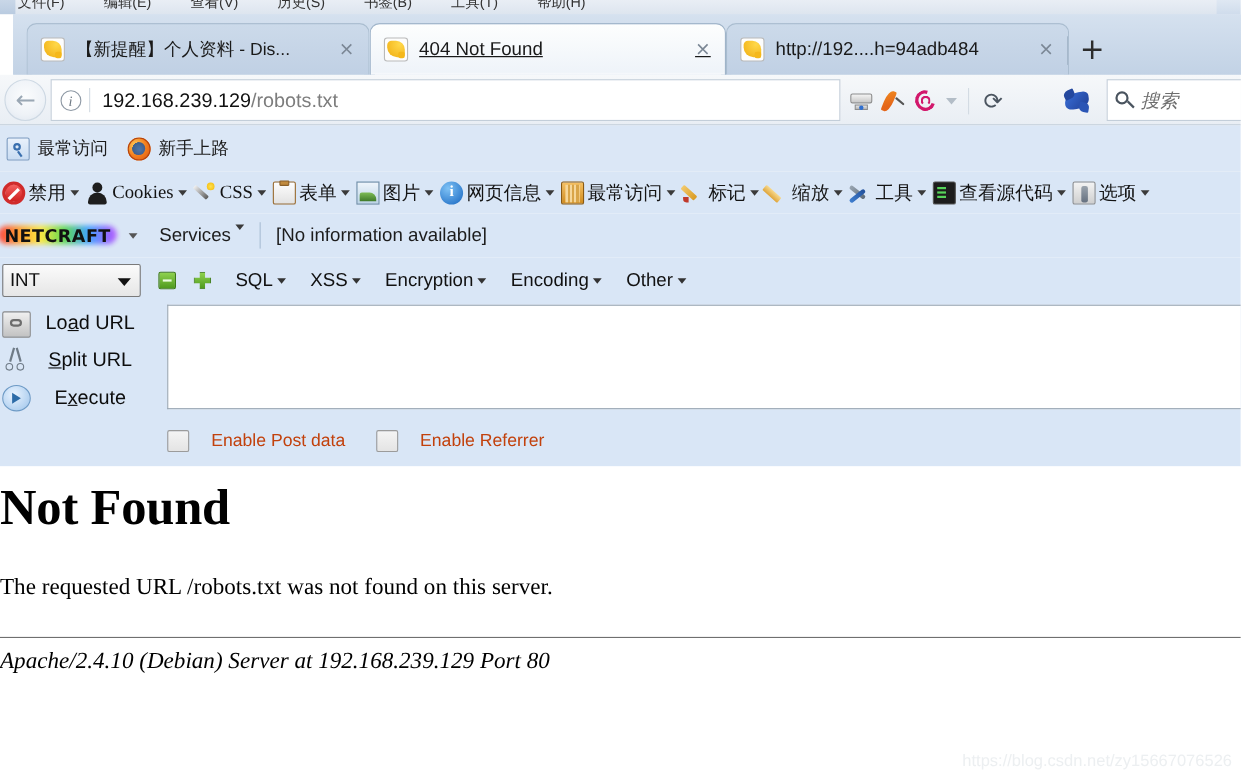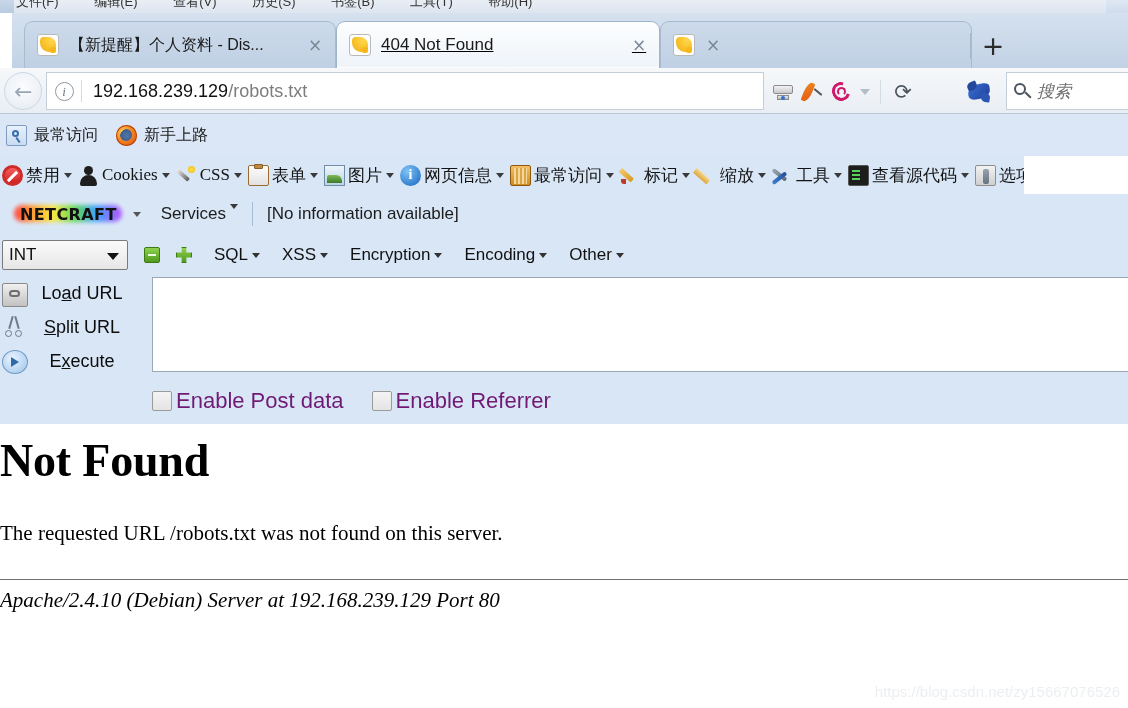--- a/index.html
+++ b/index.html
@@ -239,21 +239,21 @@
   }
   .bmico-fox::after{
     content:"";position:absolute;left:4px;top:4px;width:12px;height:12px;
     border-radius:50%;
     background:radial-gradient(circle at 60% 60%,#2f6fbf 0%,#1e4f96 70%,transparent 72%);
     opacity:.85;
   }
 
   
   .wdev{
-    position:absolute;left:0;top:156px;width:1024px;height:38px;
+    position:absolute;left:0;top:156px;width:1128px;height:38px;
     background:#d9e6f6;display:flex;align-items:center;
     padding-left:2px;box-sizing:border-box;overflow:hidden;
   }
   .wd{display:flex;align-items:center;margin-right:6px;white-space:nowrap;}
   .wd .lbl{font-size:17px;color:#141414;margin-left:3px;font-family:"Liberation Serif",serif;}
   .wd .car{
     margin-left:4px;border-left:4px solid transparent;border-right:4px solid transparent;
     border-top:5px solid #3a3a3a;display:inline-block;
   }
   .wdi{width:21px;height:21px;position:relative;flex:0 0 auto;}
@@ -351,21 +351,21 @@
     border:1.5px solid #8e8e8e;border-radius:2px;box-sizing:border-box;
   }
   .wdi-opt::after{
     content:"";position:absolute;left:7px;top:3px;width:6px;height:15px;
     background:linear-gradient(180deg,#9aa3ad,#667180);border-radius:2px;
   }
 
   
   .ncbar{
     position:absolute;left:0;top:194px;width:1128px;height:40px;
-    background:#d9e6f6;display:flex;align-items:center;padding-left:16px;
+    background:#d9e6f6;display:flex;align-items:center;padding-left:0;
     box-sizing:border-box;
   }
   .nclogo{
     position:relative;height:22px;display:flex;align-items:center;
     padding:0 4px;
   }
   .nclogo .rainbow{
     position:absolute;left:-2px;top:2px;width:108px;height:17px;
     background:linear-gradient(90deg,#ff3b3b 0%,#ff9c28 18%,#ffe93a 36%,#5ad84a 56%,#3aa0ff 76%,#b44cff 100%);
     filter:blur(2.2px);border-radius:9px;opacity:.95;
@@ -474,21 +474,21 @@
   }
   .hb-checks{
     position:absolute;left:152px;top:152px;height:30px;display:flex;align-items:center;
   }
   .hb-check{display:flex;align-items:center;margin-right:28px;}
   .hb-check .box{
     width:20px;height:20px;box-sizing:border-box;
     background:linear-gradient(180deg,#f4f4f4,#e4e4e4);
     border:1px solid #9b9b9b;border-radius:2px;flex:0 0 auto;
   }
-  .hb-check .lbl{margin-left:4px;font-size:22px;color:#701a75;white-space:nowrap;}
+  .hb-check .lbl{margin-left:20px;font-size:16px;color:#c2410c;white-space:nowrap;}
 
   
   .content{
     position:absolute;left:0;top:424px;width:1128px;height:284px;background:#fff;
     font-family:"Liberation Serif",serif;
   }
   .c-h1{
     position:absolute;left:0;top:10px;font-size:46px;font-weight:bold;color:#000;
     font-family:"Liberation Serif",serif;letter-spacing:-.2px;
   }
@@ -538,20 +538,21 @@
     </div>
 
     <div class="tab active" style="left:324px;width:324px;text-decoration:underline;">
       <span class="tab-fav"></span>
       <span class="tab-title">404 Not Found</span>
       <span class="tab-close">×</span>
     </div>
 
     <div class="tab inactive" style="left:648px;width:312px;">
       <span class="tab-fav"></span>
+      <span class="tab-title">http://192....h=94adb484</span>
       <span class="tab-close">×</span>
     </div>
 
     <div class="tab-newsep" style="left:958px;"></div>
     <div class="tab-new" style="left:966px;">+</div>
   </div>
 
   <div class="navbar">
     <div class="backbtn">
       <span class="arrow">←</span>

